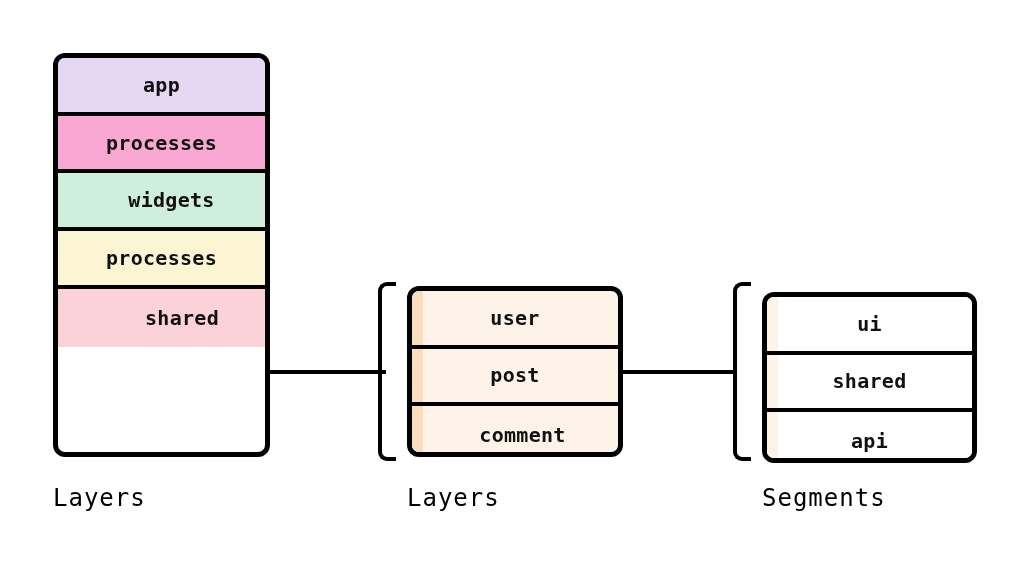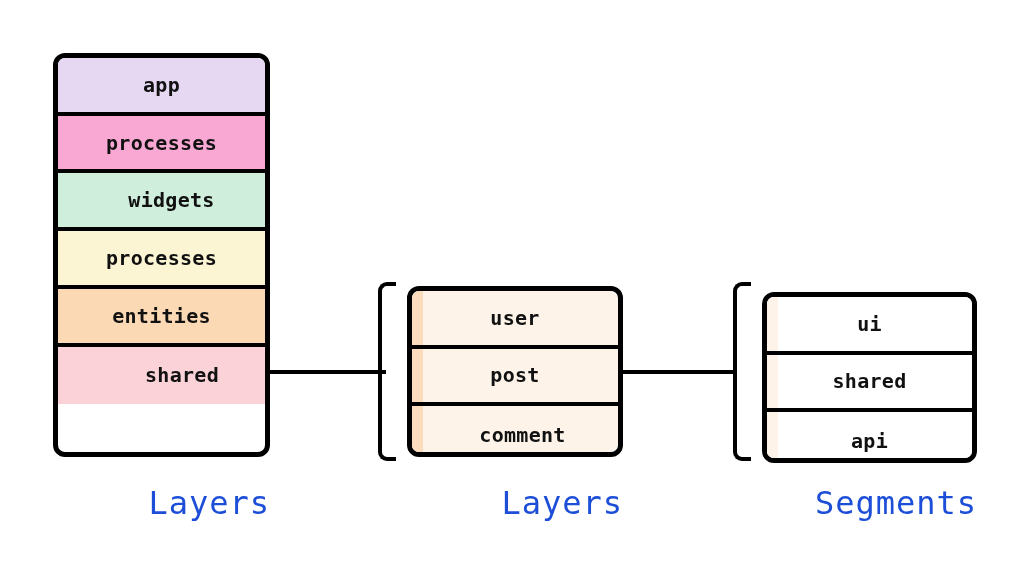--- a/index.html
+++ b/index.html
@@ -113,25 +113,25 @@
     border-bottom: 4px solid #000000;
     border-top-left-radius: 9px;
     border-bottom-left-radius: 9px;
   }
   #bracket-slices   { left: 378px; top: 282px; height: 179px; }
   #bracket-segments { left: 733px; top: 282px; height: 179px; }
 
   
   .caption {
     position: absolute;
-    text-align: right;
+    text-align: left;
     font-family: "DejaVu Sans Mono", monospace;
-    font-size: 32px;
+    font-size: 24px;
     font-weight: normal;
-    color: #1d4ed8;
+    color: #000000;
     letter-spacing: 1px;
     white-space: nowrap;
   }
   #caption-layers   { left: 53px;  top: 484px; width: 217px; }
   #caption-slices   { left: 407px; top: 484px; width: 216px; }
   #caption-segments { left: 762px; top: 484px; width: 215px; }
 </style>
 </head>
 <body>
 
@@ -143,23 +143,20 @@
     </div>
     <div class="row" style="background:#f9a8d4;">
       <span class="row-label">processes</span>
     </div>
     <div class="row" style="background:#cfeedb;padding-left:20px;">
       <span class="row-label">widgets</span>
     </div>
     <div class="row" style="background:#fbf5d4;">
       <span class="row-label">processes</span>
     </div>
-    <div class="row" style="background:#fbd9b4;">
-      <span class="row-label">entities</span>
-    </div>
     <div class="row" style="background:#fad2d7;padding-left:41px;">
       <span class="row-label">shared</span>
     </div>
   </div>
 
   <div class="connector" id="connector-1"></div>
 
   <div class="bracket" id="bracket-slices"></div>
 
   <div class="stack" id="slices-stack" style="background:#0369a1;">

